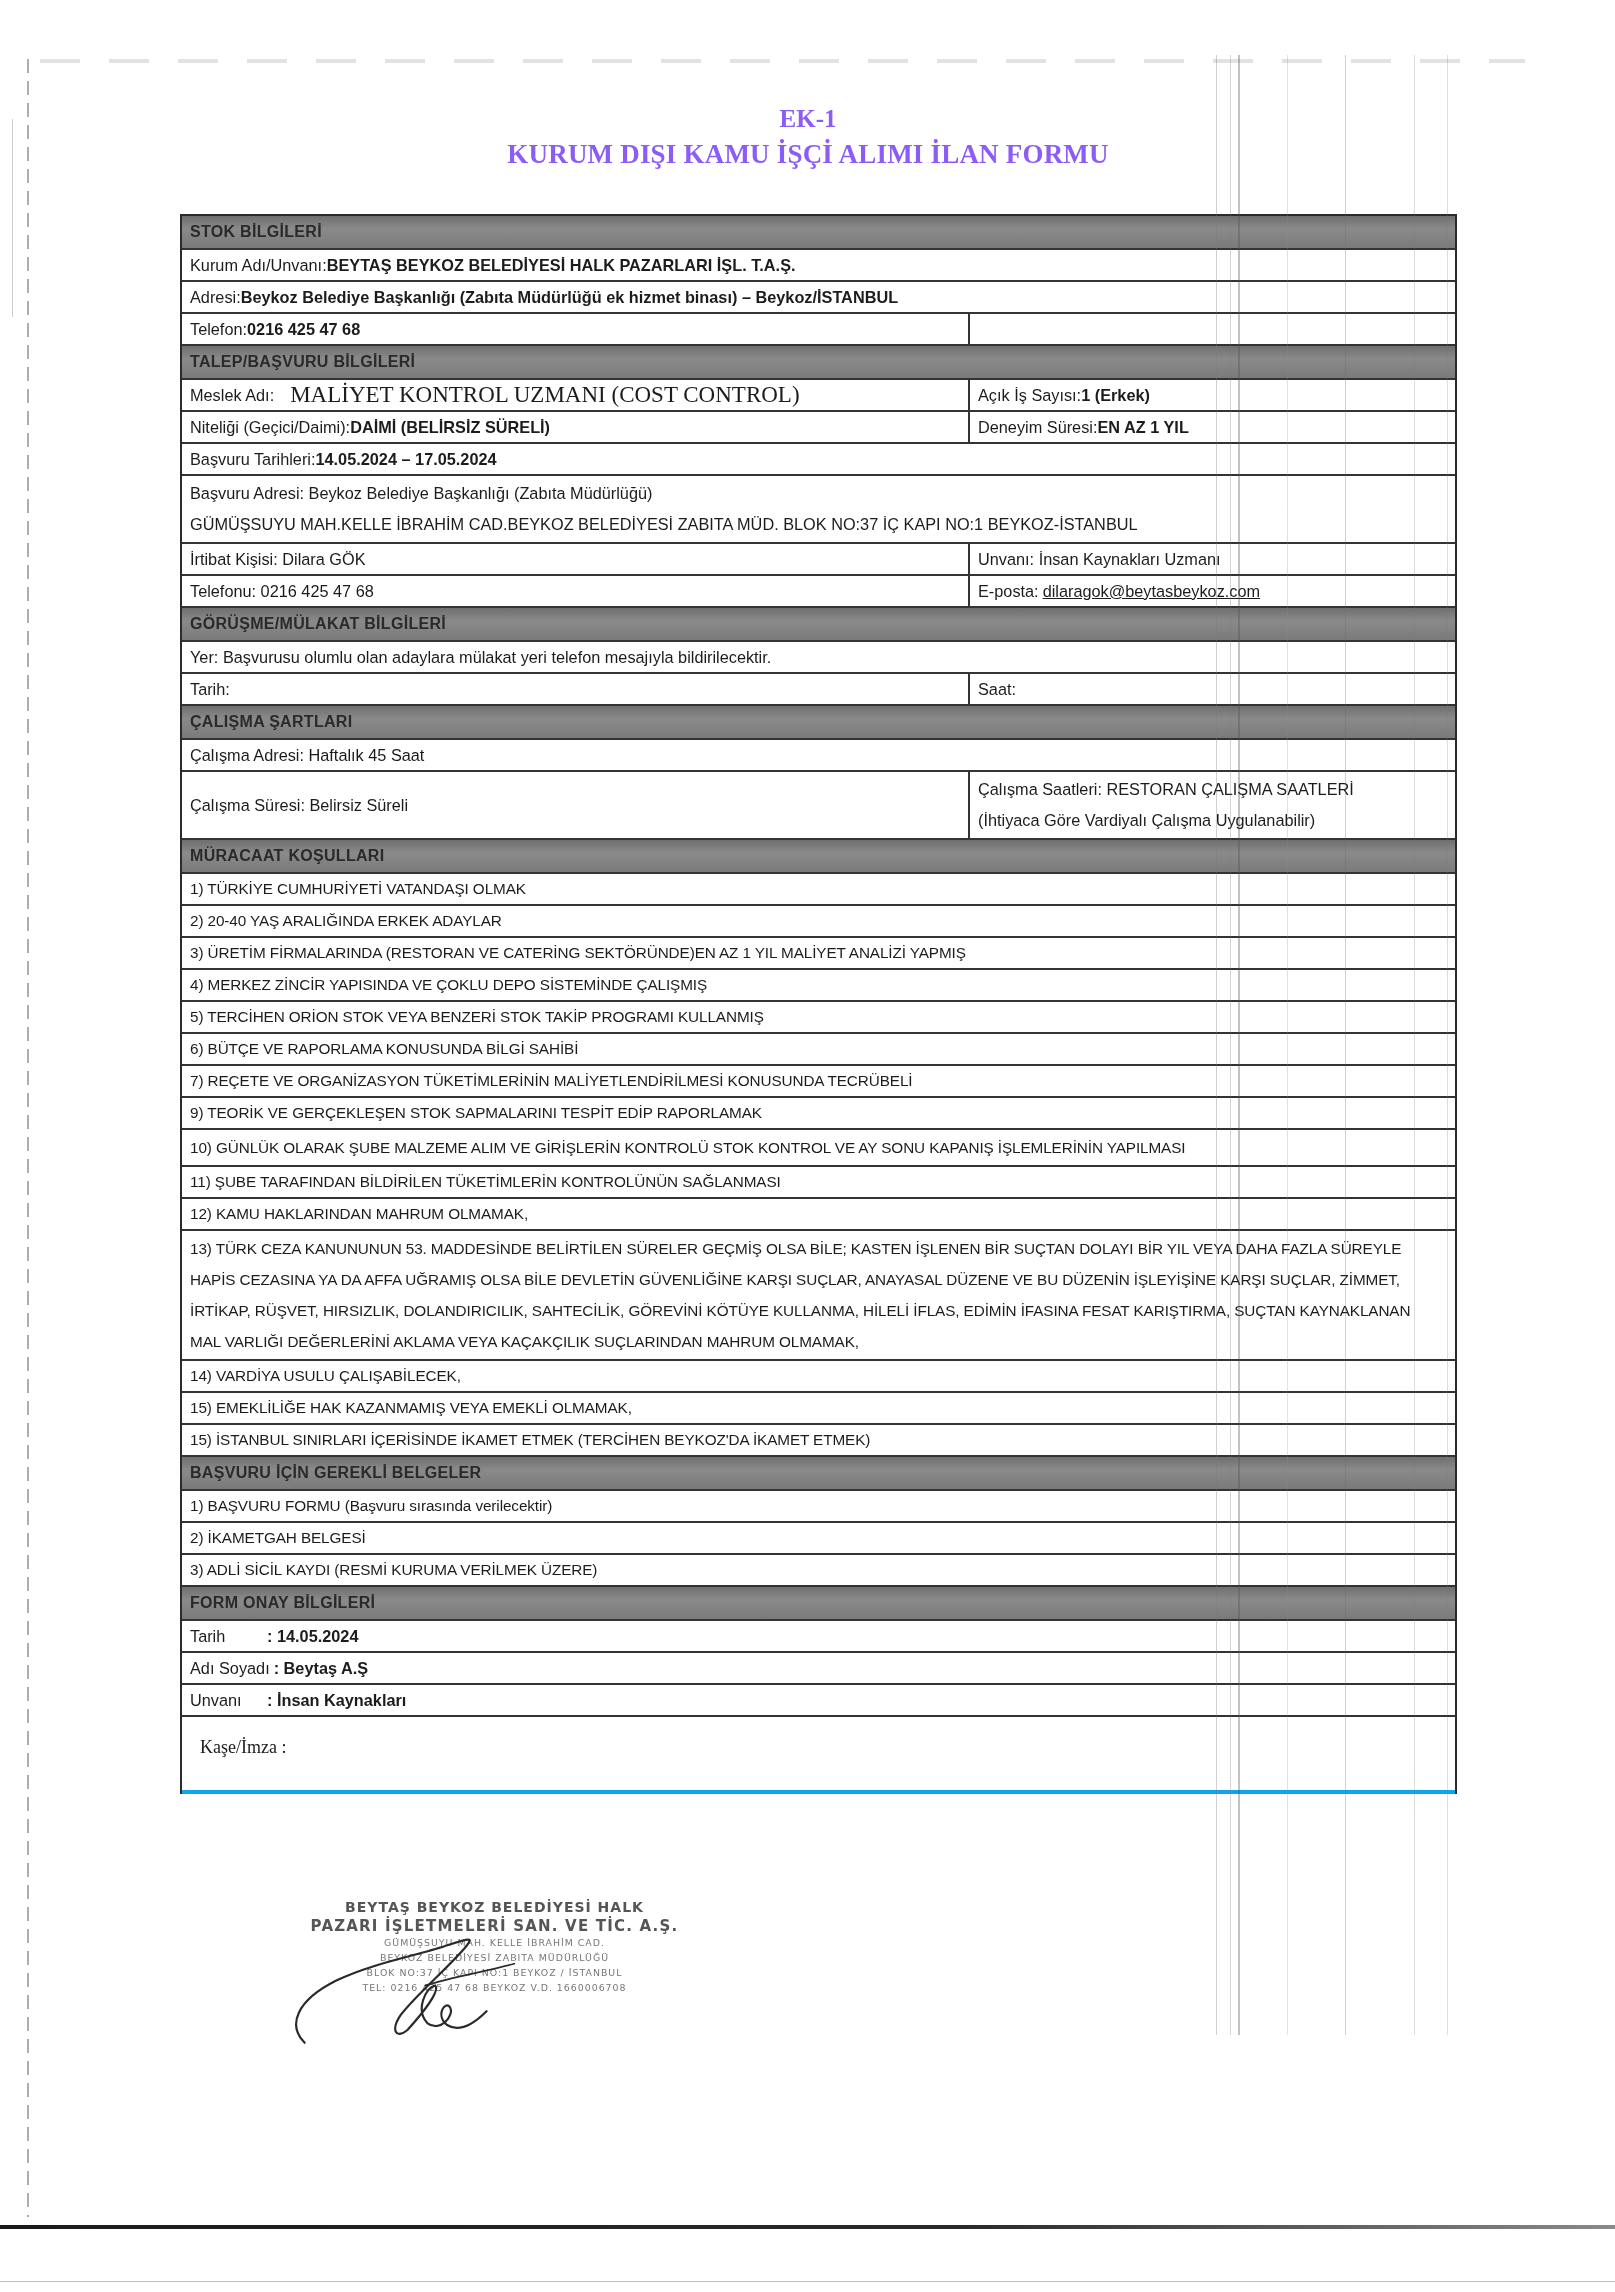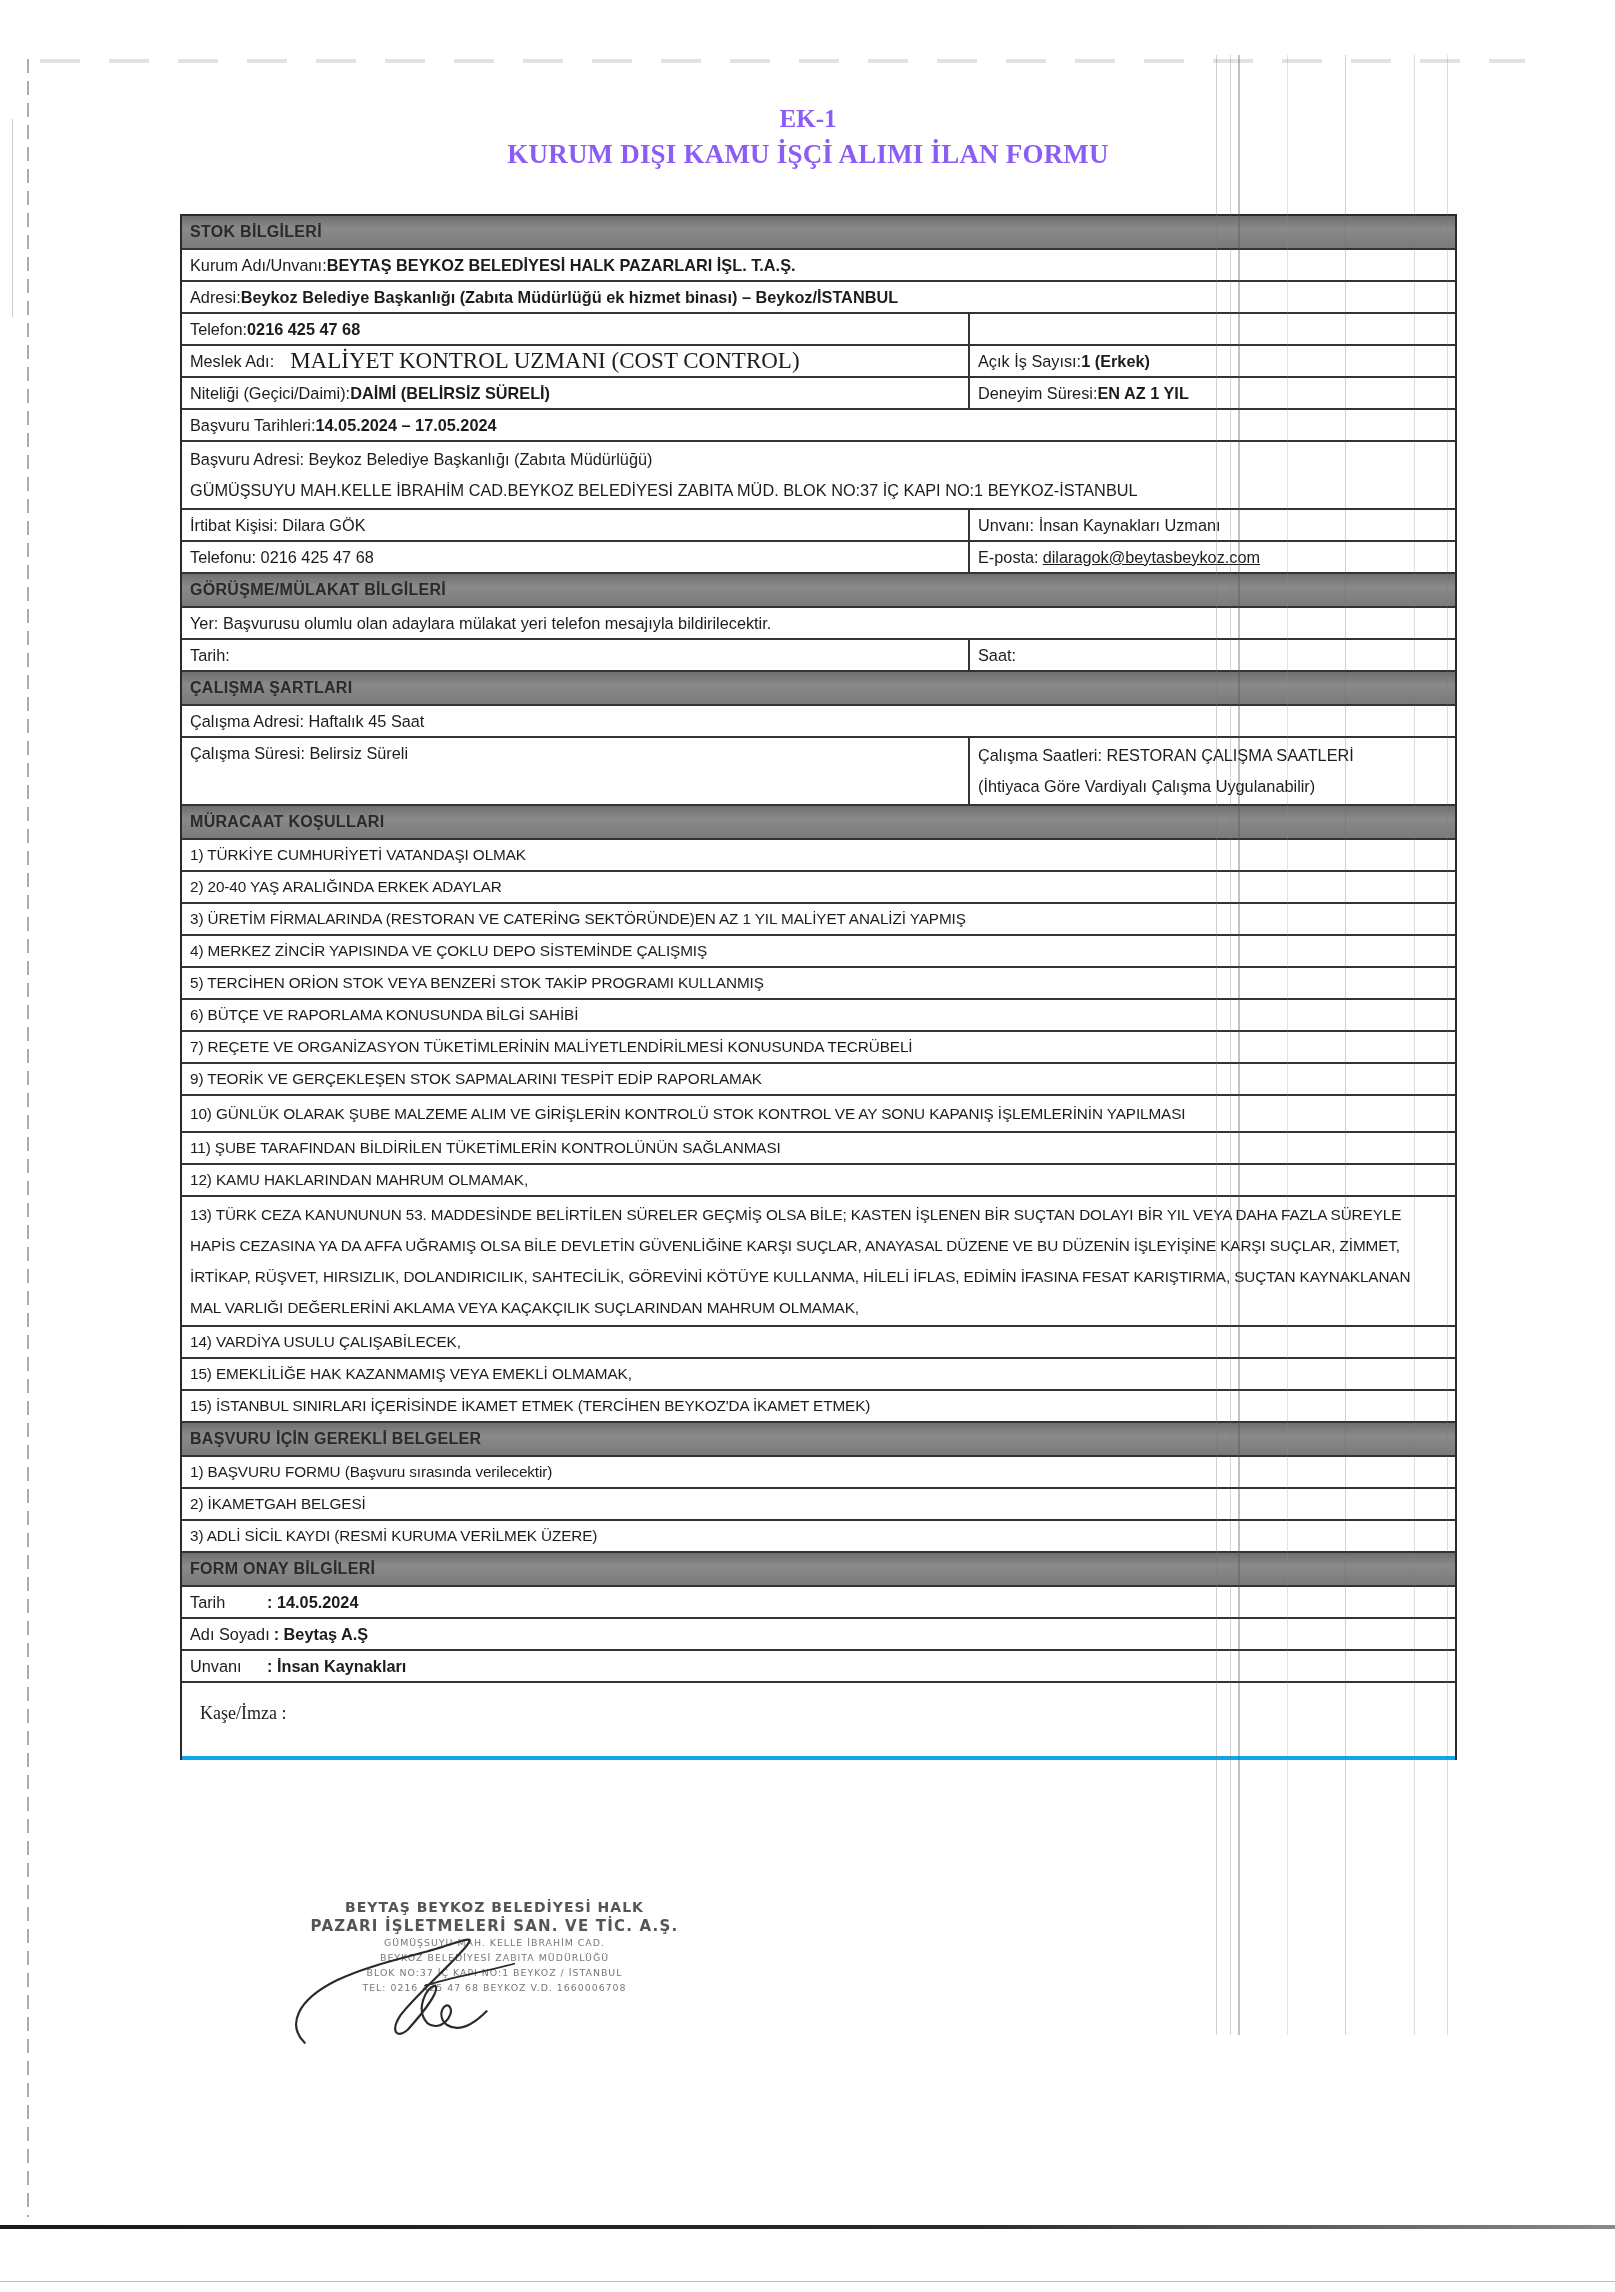--- a/index.html
+++ b/index.html
@@ -50,21 +50,21 @@
     position: absolute; left: 180px; top: 214px; width: 1277px;
     border: 2px solid #2b2b2b; border-bottom: none; box-sizing: border-box;
   }
   .row { display: flex; border-bottom: 2px solid #333; min-height: 30px; box-sizing: border-box; }
   .row.section {
     height: 34px; align-items: center;
     background: linear-gradient(to bottom, #6f6f6f, #8a8a8a 40%, #7a7a7a);
     color: #2a2a2a; font-weight: bold; font-size: 16px; padding-left: 8px;
     letter-spacing: 0.3px;
   }
-  .cell { padding: 4px 8px; font-size: 16.3px; line-height: 22px; box-sizing: border-box; display: flex; align-items: flex-start; }
+  .cell { padding: 4px 8px; font-size: 16.3px; line-height: 22px; box-sizing: border-box; display: flex; align-items: center; }
   .cell.full { width: 100%; }
   .cell.left { width: 788px; border-right: 2px solid #333; }
   .cell.right { flex: 1; }
   .b { font-weight: bold; }
   .serif-val { font-family: "Liberation Serif", "DejaVu Serif", serif; font-size: 23px; margin-left: 16px; }
   .email { text-decoration: underline; }
   .row.tall { min-height: 61px; }
   .cell.multi { display: block; line-height: 31px; padding-top: 2px; padding-bottom: 2px; }
   .cond .cell { font-size: 15.3px; letter-spacing: -0.1px; }
   .onay-label { display: inline-block; width: 77px; }
@@ -107,20 +107,21 @@
     </div>
   </div>
   <div class="row">
     <div class="cell left">
       <span>Telefon: </span>
       <span class="b">0216 425 47 68</span>
     </div>
     <div class="cell right"></div>
   </div>
 
+  <div class="row section">TALEP/BAŞVURU BİLGİLERİ</div>
   <div class="row">
     <div class="cell left">
       <span>Meslek Adı:</span>
       <span class="serif-val">MALİYET KONTROL UZMANI (COST CONTROL)</span>
     </div>
     <div class="cell right">
       <span>Açık İş Sayısı: </span>
       <span class="b">1 (Erkek)</span>
     </div>
   </div>

